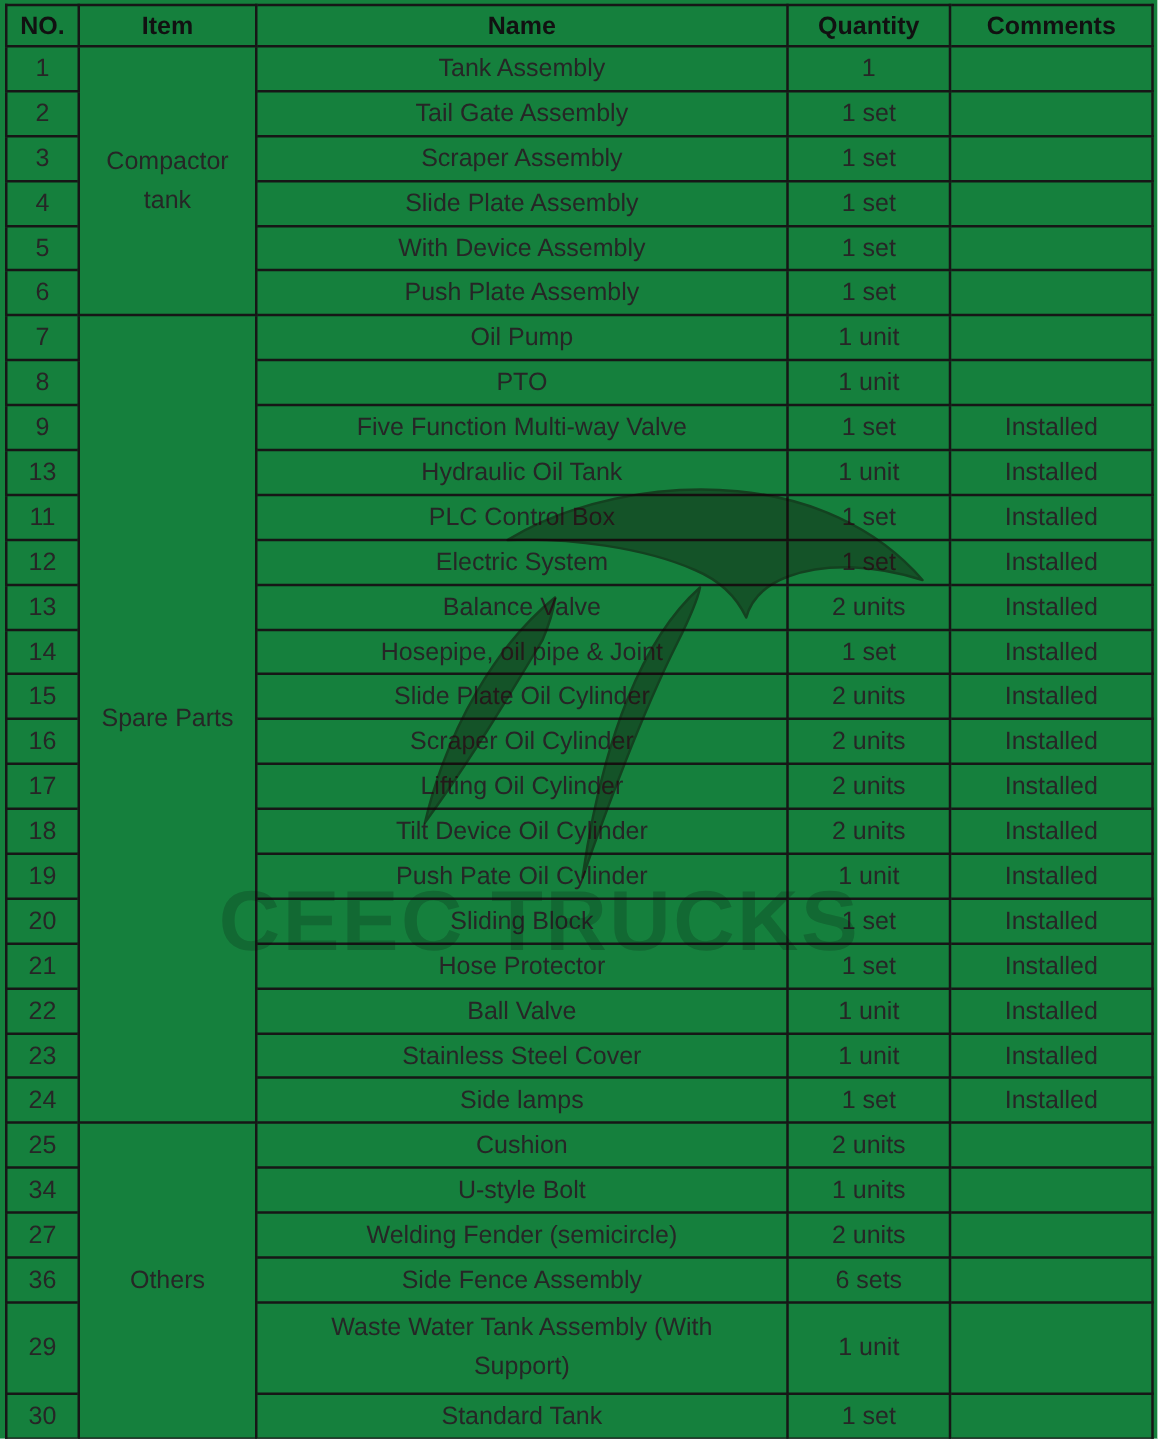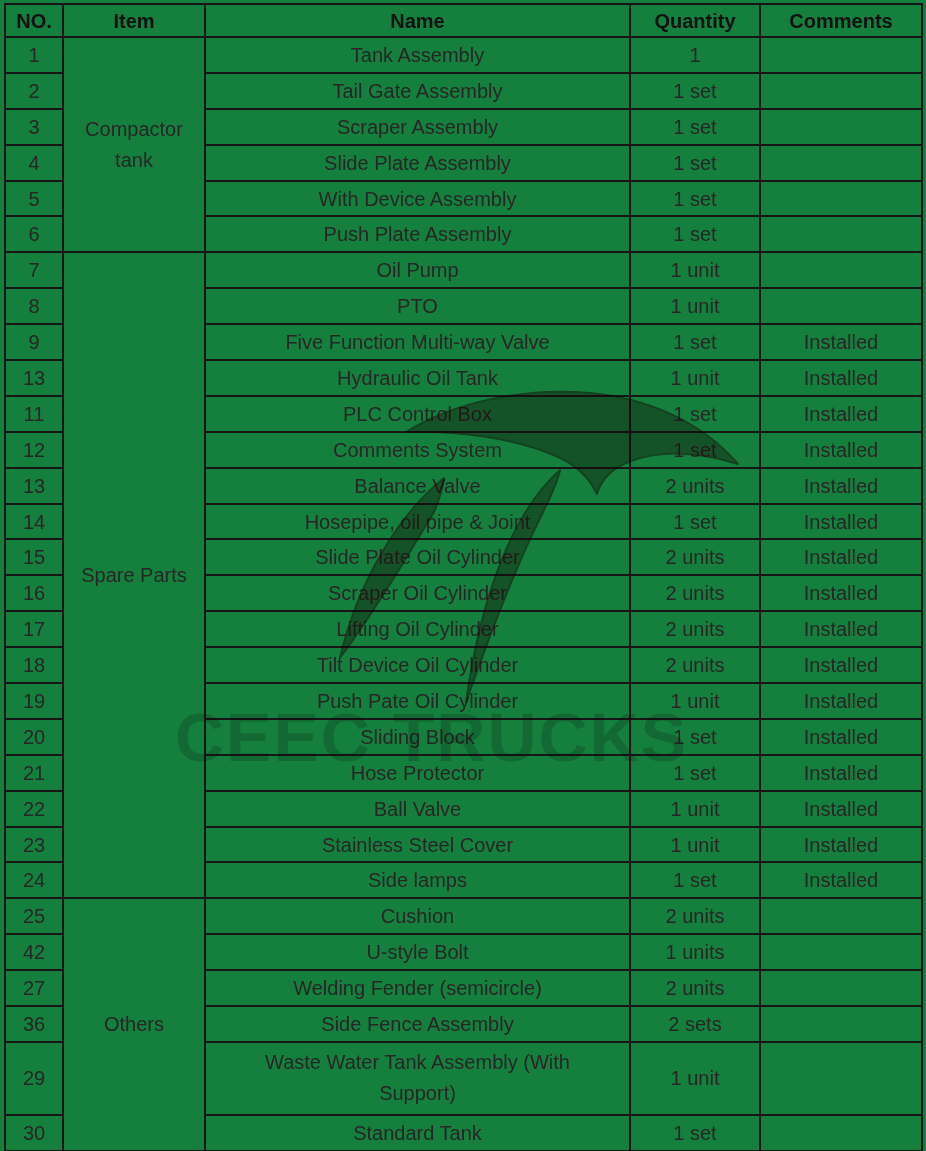--- a/index.html
+++ b/index.html
@@ -167,21 +167,21 @@
           <td class="comments-cell"><span>Installed</span></td>
         </tr>
         <tr>
           <td class="row-number-cell"><span>11</span></td>
           <td class="name-cell"><span>PLC Control Box</span></td>
           <td class="quantity-cell"><span>1 set</span></td>
           <td class="comments-cell"><span>Installed</span></td>
         </tr>
         <tr>
           <td class="row-number-cell"><span>12</span></td>
-          <td class="name-cell"><span>Comments System</span></td>
+          <td class="name-cell"><span>Electric System</span></td>
           <td class="quantity-cell"><span>1 set</span></td>
           <td class="comments-cell"><span>Installed</span></td>
         </tr>
         <tr>
           <td class="row-number-cell"><span>13</span></td>
           <td class="name-cell"><span>Balance Valve</span></td>
           <td class="quantity-cell"><span>2 units</span></td>
           <td class="comments-cell"><span>Installed</span></td>
         </tr>
         <tr>
@@ -251,35 +251,35 @@
           <td class="comments-cell"><span>Installed</span></td>
         </tr>
         <tr>
           <td class="row-number-cell"><span>25</span></td>
           <td rowspan="6" class="item-group-cell"><span>Others</span></td>
           <td class="name-cell"><span>Cushion</span></td>
           <td class="quantity-cell"><span>2 units</span></td>
           <td class="comments-cell"><span></span></td>
         </tr>
         <tr>
-          <td class="row-number-cell"><span>42</span></td>
+          <td class="row-number-cell"><span>34</span></td>
           <td class="name-cell"><span>U-style Bolt</span></td>
           <td class="quantity-cell"><span>1 units</span></td>
           <td class="comments-cell"><span></span></td>
         </tr>
         <tr>
           <td class="row-number-cell"><span>27</span></td>
           <td class="name-cell"><span>Welding Fender (semicircle)</span></td>
           <td class="quantity-cell"><span>2 units</span></td>
           <td class="comments-cell"><span></span></td>
         </tr>
         <tr>
           <td class="row-number-cell"><span>36</span></td>
           <td class="name-cell"><span>Side Fence Assembly</span></td>
-          <td class="quantity-cell"><span>2 sets</span></td>
+          <td class="quantity-cell"><span>6 sets</span></td>
           <td class="comments-cell"><span></span></td>
         </tr>
         <tr class="tall">
           <td class="row-number-cell"><span>29</span></td>
           <td class="name-cell"><span>Waste Water Tank Assembly (With Support)</span></td>
           <td class="quantity-cell"><span>1 unit</span></td>
           <td class="comments-cell"><span></span></td>
         </tr>
         <tr>
           <td class="row-number-cell"><span>30</span></td>

